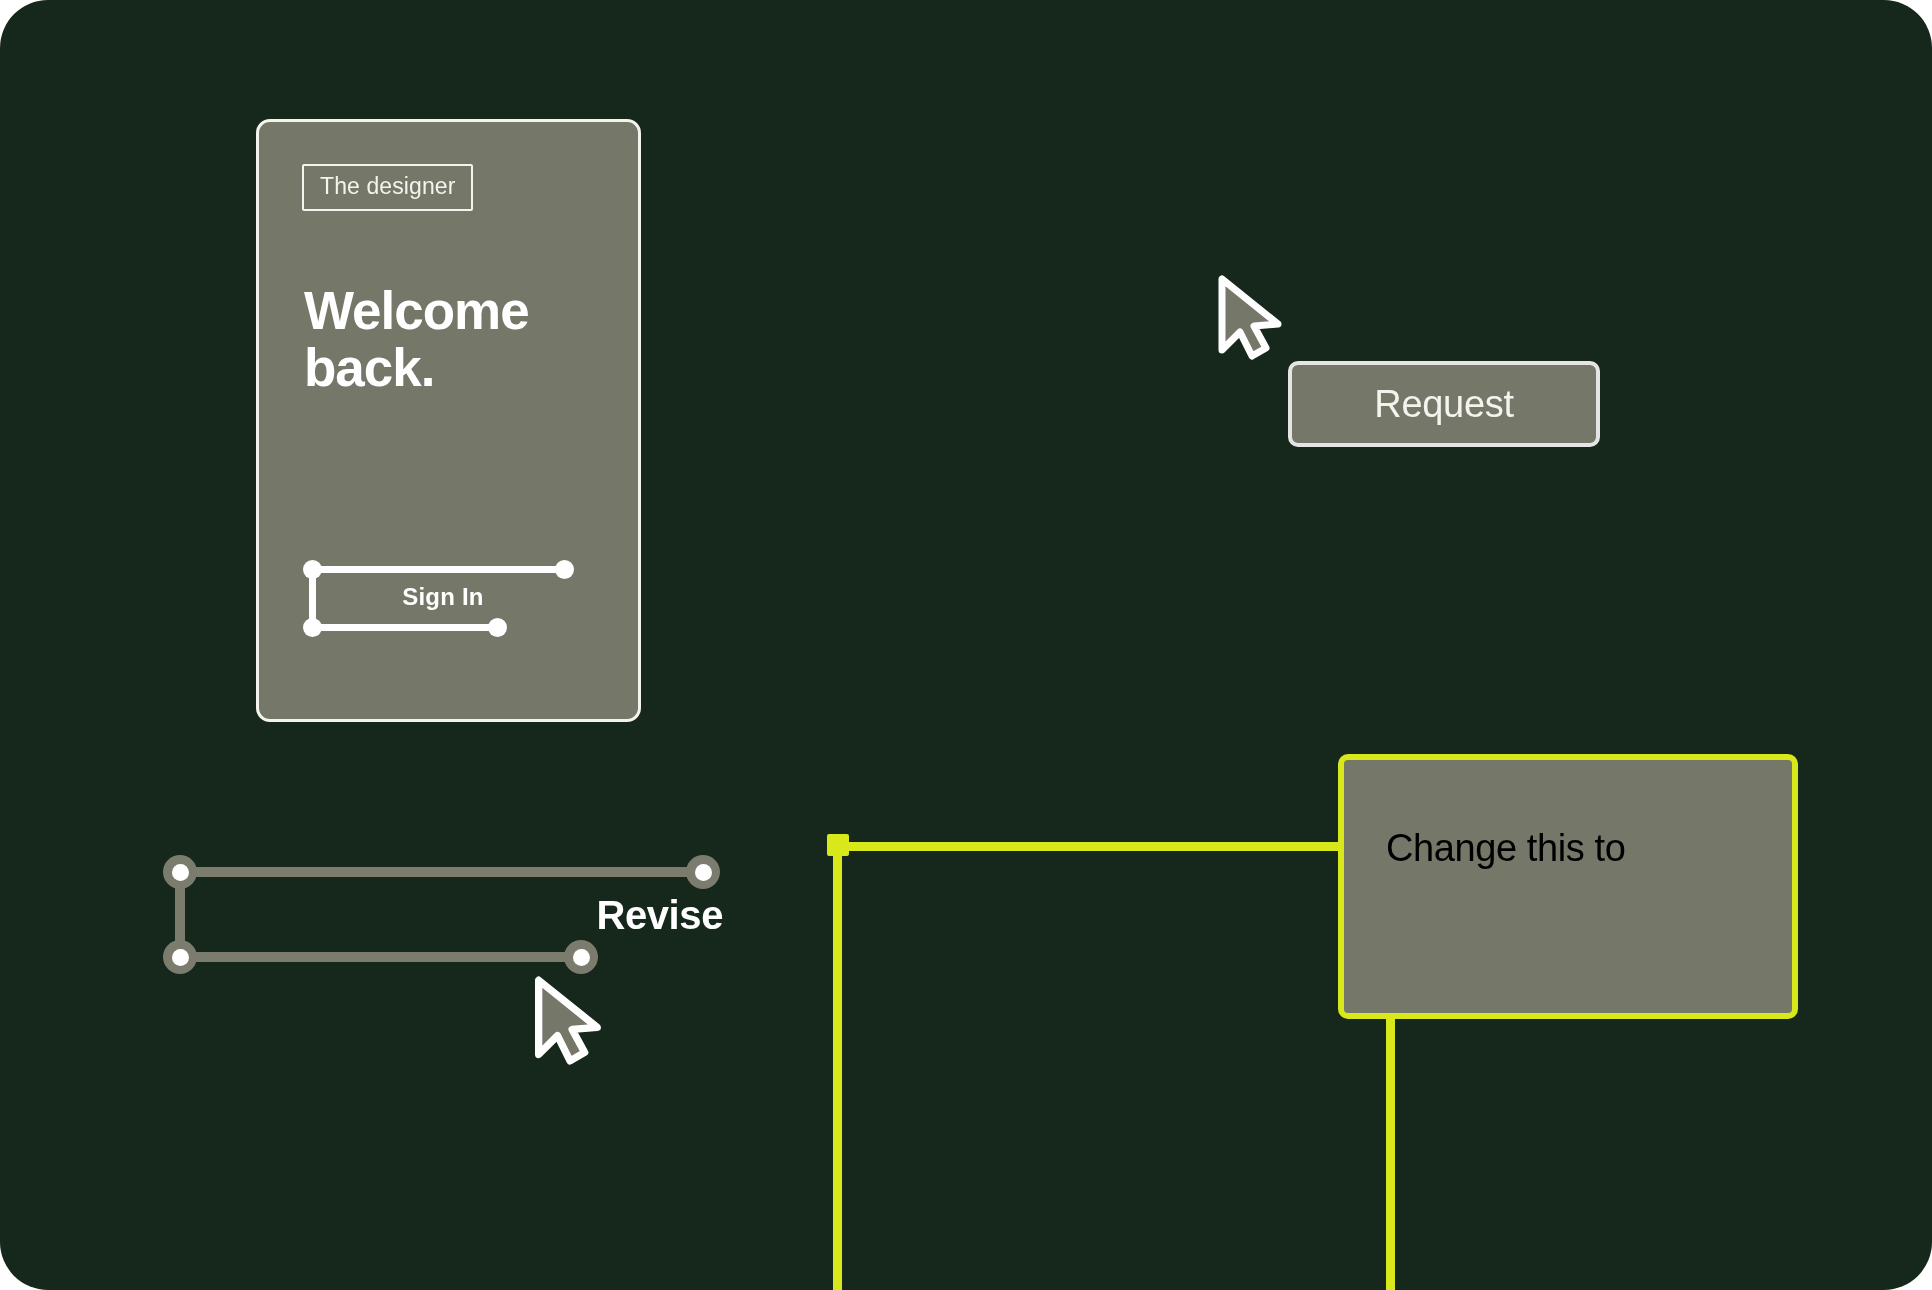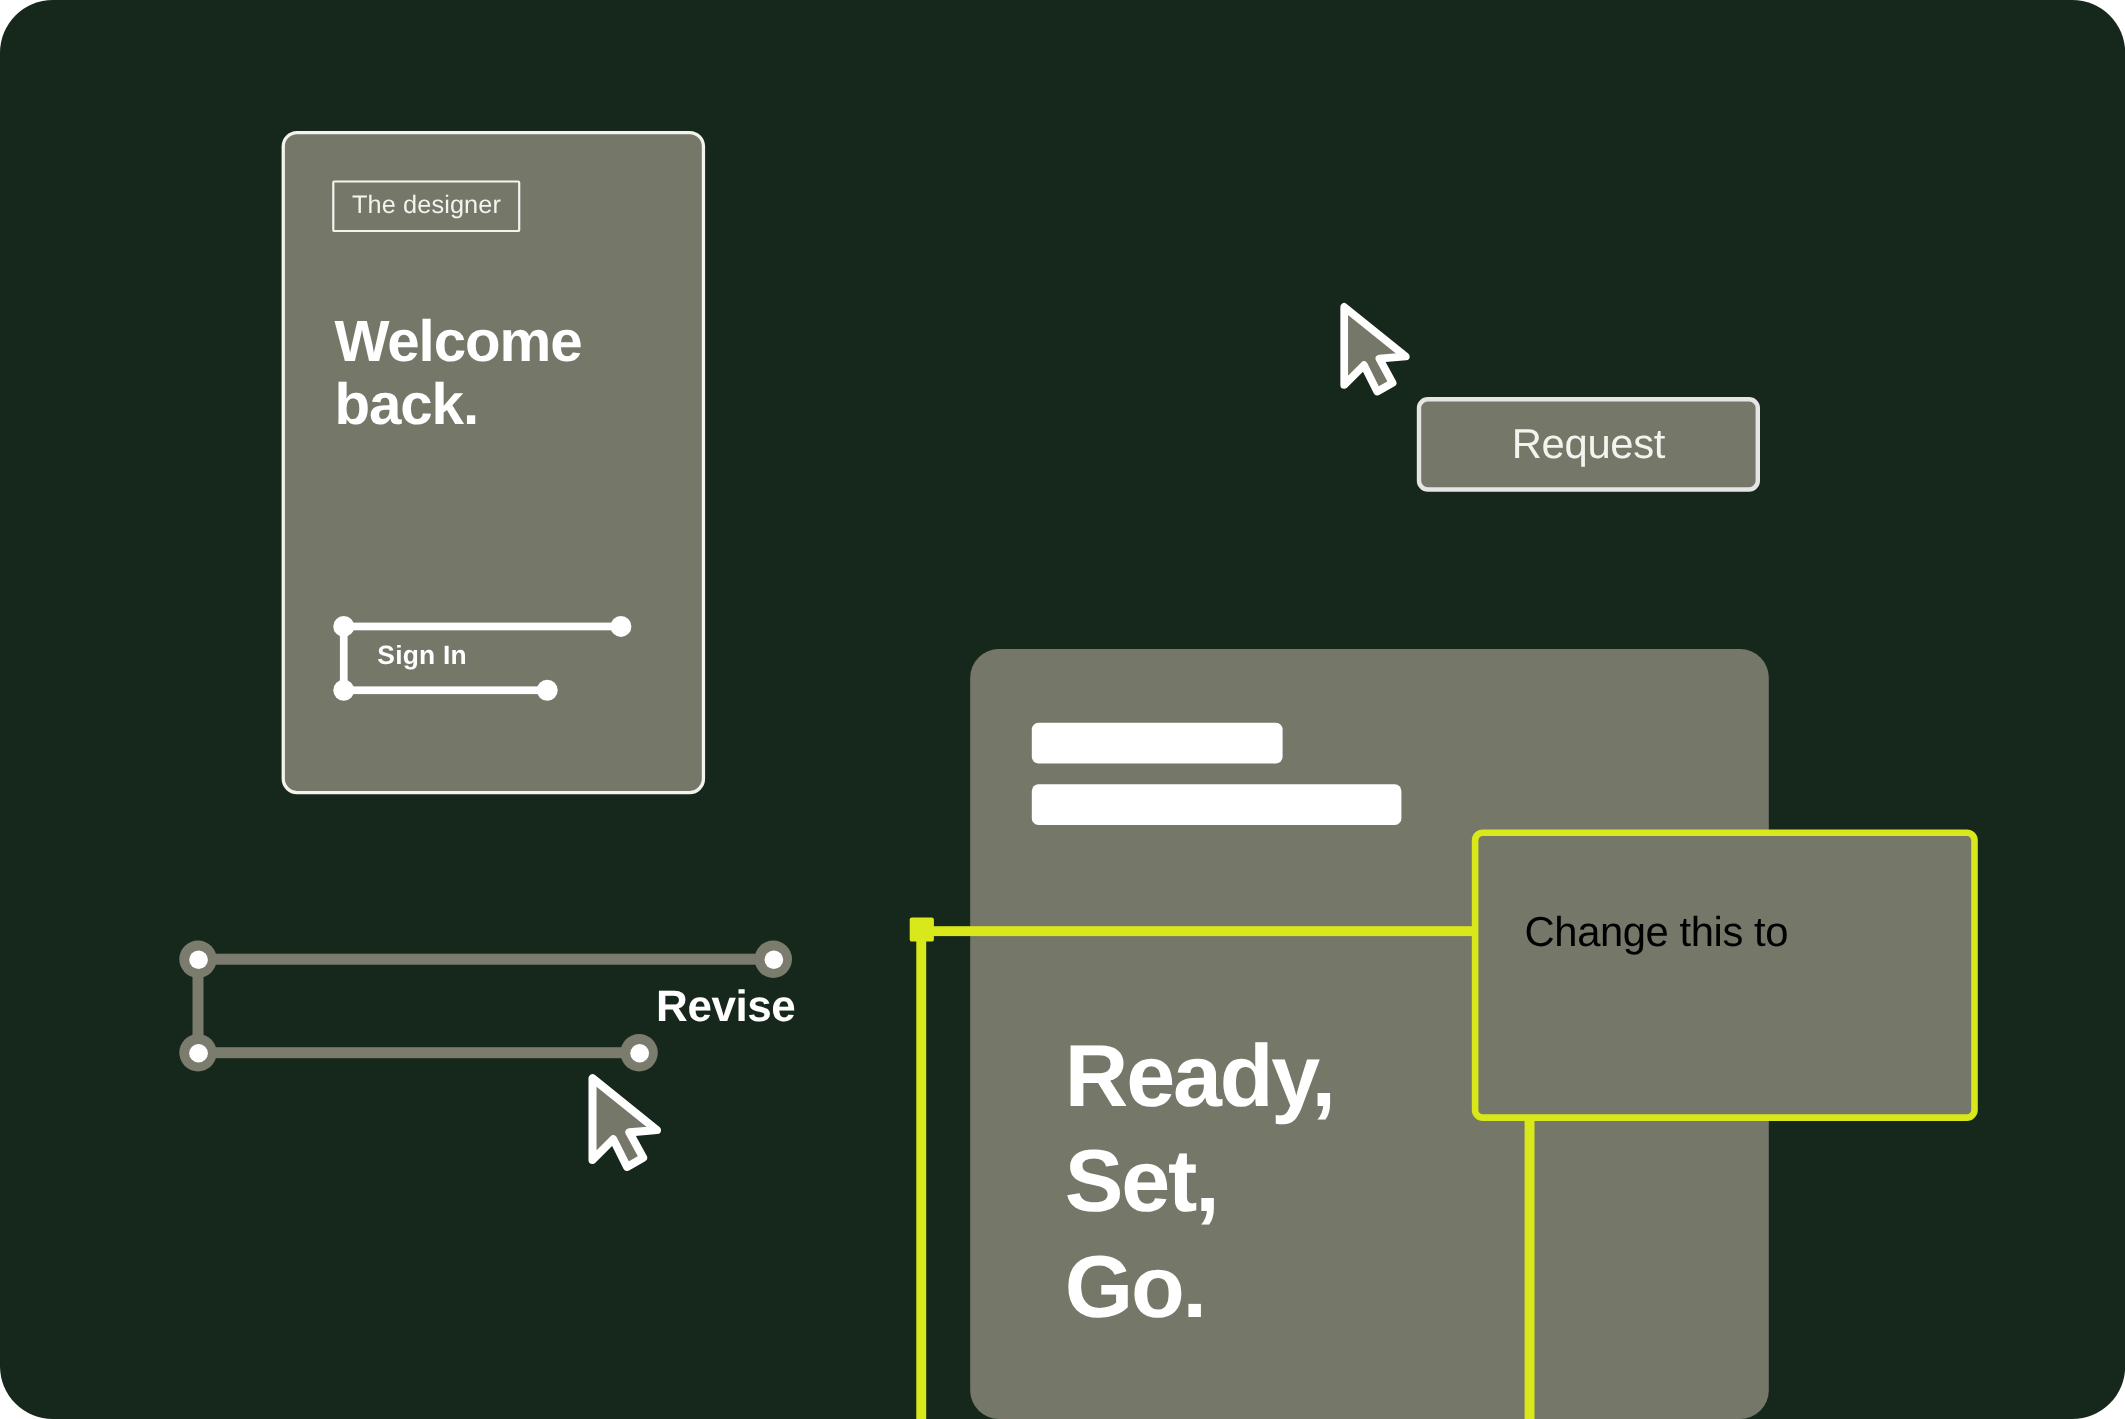--- a/index.html
+++ b/index.html
@@ -72,21 +72,21 @@
 
   
   .sel-signin { left: 303px; top: 560px; width: 275px; height: 80px; }
   .sel-signin .h-top   { left: 8px;  top: 6px;  width: 252px; height: 7px;  background:#ffffff; }
   .sel-signin .h-bot   { left: 8px;  top: 64px; width: 185px; height: 7px;  background:#ffffff; }
   .sel-signin .v-left  { left: 6px;  top: 10px; width: 7px;   height: 58px; background:#ffffff; }
   .sel-signin .d-tl { left: 0px;   top: 0px;  width: 19px; height: 19px; background:#ffffff; }
   .sel-signin .d-tr { left: 252px; top: 0px;  width: 19px; height: 19px; background:#ffffff; }
   .sel-signin .d-bl { left: 0px;   top: 58px; width: 19px; height: 19px; background:#ffffff; }
   .sel-signin .d-br { left: 185px; top: 58px; width: 19px; height: 19px; background:#ffffff; }
-  .sel-signin .sel-label { left: 40px; top: 23px; width: 200px; font-size: 24px; letter-spacing:.2px; }
+  .sel-signin .sel-label { left: 40px; top: 23px; width: 200px; text-align:center; font-size: 24px; letter-spacing:.2px; }
 
   
   .sel-revise { left: 163px; top: 855px; width: 560px; height: 110px; }
   .sel-revise .h-top  { left: 16px;  top: 12px; width: 524px; height: 10px; background:#7b7c6e; }
   .sel-revise .h-bot  { left: 16px;  top: 97px; width: 402px; height: 10px; background:#7b7c6e; }
   .sel-revise .v-left { left: 12px;  top: 18px; width: 10px;  height: 86px; background:#7b7c6e; }
   .sel-revise .sel-dot {
     width: 34px; height: 34px; background:#7b7c6e;
     display:flex; align-items:center; justify-content:center;
   }
@@ -246,30 +246,20 @@
     <div class="sel-dot d-br"></div>
     <div class="sel-label">Revise</div>
   </div>
 
   <div class="cursor" style="left:530px; top:975px;">
     <svg width="78" height="90" viewBox="0 0 74 86" xmlns="http://www.w3.org/2000/svg">
       <path d="M8 5 L8 76 L26 58 L38 82 L52 74 L40 52 L64 50 Z" fill="#757769" stroke="#ffffff" stroke-width="7" stroke-linejoin="round" stroke-linecap="round"></path>
     </svg>
   </div>
 
-  <div class="artboard">
-    <div class="ph-bar ph-bar-1"></div>
-    <div class="ph-bar ph-bar-2"></div>
-
-    <div class="headline">
-      <span>Ready,</span><br>
-      <span>Set,</span><br>
-      <span>Go.</span>
-    </div>
-  </div>
 
   <div class="yel-h"></div>
   <div class="yel-v-left"></div>
   <div class="yel-handle"></div>
   <div class="yel-v-down"></div>
 
   <div class="tooltip">
     <div class="tooltip-text">
       <span class="l1">Change this to</span>
     </div>

